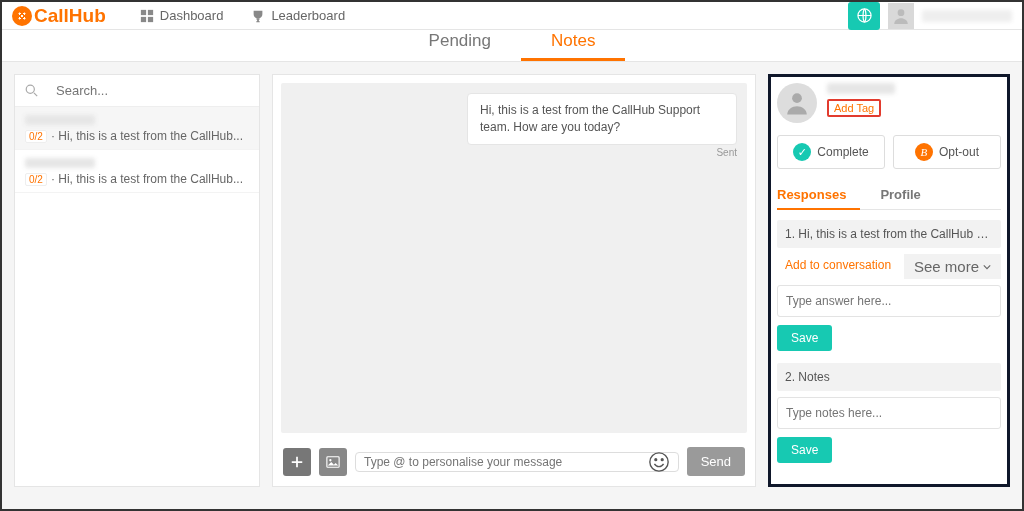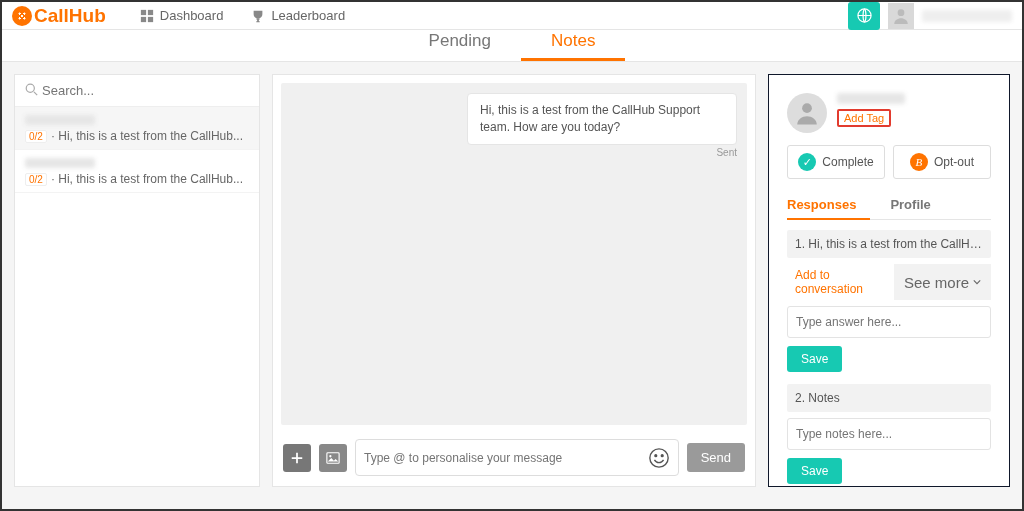--- a/index.html
+++ b/index.html
@@ -21,43 +21,43 @@
 .user-silhouette { width: 26px; height: 26px; background: #d9d9d9; display: flex; align-items: center; justify-content: center; }
 .user-silhouette svg { width: 18px; height: 18px; fill: #bbb; }
 .user-blur { width: 90px; height: 12px; background: #eee; border-radius: 2px; filter: blur(2px); }
 
 .tabbar { background: #fff; height: 32px; display: flex; align-items: flex-end; justify-content: center; border-bottom: 1px solid #e5e5e5; }
 .tab { padding: 8px 30px 7px; font-size: 17px; color: #777; cursor: pointer; border-bottom: 3px solid transparent; }
 .tab.active { color: #ff7300; border-bottom-color: #ff7300; }
 
 .main { display: flex; gap: 12px; padding: 12px; height: calc(100% - 70px); }
 .left { width: 246px; background: #fff; border: 1px solid #e5e5e5; display: flex; flex-direction: column; }
-.search-row { display: flex; gap: 4px; padding: 8px 10px; border-bottom: 1px solid #eee; color: #aaa; }
+.search-row { display: flex; align-items: center; gap: 18px; padding: 8px 10px; border-bottom: 1px solid #eee; color: #aaa; }
 .search-row input { border: none; outline: none; flex: 1; font-size: 13px; color: #555; }
 .conv-item { padding: 8px 10px 6px; border-bottom: 1px solid #f3f3f3; cursor: pointer; }
 .conv-item.active { background: #f6f6f6; }
 .conv-name-blur { width: 70px; height: 10px; background: #e6e6e6; border-radius: 2px; filter: blur(2px); margin-bottom: 4px; }
 .conv-preview { font-size: 12px; color: #666; }
 .badge { font-size: 10px; color: #ff7300; background: #fff; border: 1px solid #eee; border-radius: 2px; padding: 0 3px; margin-right: 4px; }
 
 .center { flex: 1; background: #fff; border: 1px solid #e5e5e5; display: flex; flex-direction: column; }
 .chat-area { flex: 1; background: #f0f0f0; margin: 8px; border-radius: 2px; position: relative; padding: 10px; }
 .bubble { background: #fff; border: 1px solid #e5e5e5; border-radius: 4px; padding: 8px 12px; width: 270px; margin-left: auto; font-size: 12px; color: #555; line-height: 1.4; }
 .sent-label { text-align: right; font-size: 10px; color: #999; margin-top: 2px; }
 .compose { display: flex; align-items: center; gap: 8px; padding: 6px 10px 10px; }
 .icon-btn { width: 28px; height: 28px; background: #777; border-radius: 3px; display: flex; align-items: center; justify-content: center; cursor: pointer; }
 .icon-btn svg { width: 14px; height: 14px; fill: #fff; }
 .icon-btn.light { background: #888; }
-.msg-input-wrap { flex: 1; border: 1px solid #ddd; border-radius: 4px; display: flex; align-items: center; padding: 4px 8px; height: 37px; }
+.msg-input-wrap { flex: 1; border: 1px solid #ddd; border-radius: 4px; display: flex; align-items: center; padding: 4px 8px; height: 20px; }
 .msg-input-wrap input { border: none; outline: none; flex: 1; font-size: 12px; color: #555; }
 .emoji { width: 22px; height: 22px; cursor: pointer; }
 .emoji svg { width: 22px; height: 22px; fill: none; stroke: #555; stroke-width: 1.5; }
 .send-btn { background: #9a9a9a; color: #fff; border: none; border-radius: 3px; padding: 7px 14px; font-size: 13px; cursor: pointer; }
 
-.right { width: 242px; background: #fff; border: 1px solid #0f172a; padding: 18px; overflow-y: auto; }
+.right { width: 242px; background: #fff; border: 3px solid #0f172a; padding: 6px; overflow-y: auto; }
 .contact-row { display: flex; gap: 10px; align-items: flex-start; }
 .avatar { width: 40px; height: 40px; border-radius: 50%; background: #ddd; display: flex; align-items: center; justify-content: center; }
 .avatar svg { width: 26px; height: 26px; fill: #aaa; }
 .contact-name-blur { width: 68px; height: 11px; background: #e6e6e6; filter: blur(2px); border-radius: 2px; margin-bottom: 5px; }
 .add-tag { display: inline-block; border: 2px solid #e23b2e; color: #ff7300; font-size: 11px; padding: 1px 5px; border-radius: 2px; cursor: pointer; }
 .action-row { display: flex; gap: 8px; margin: 12px 0; }
 .action-btn { flex: 1; border: 1px solid #ddd; border-radius: 3px; background: #fff; padding: 7px 4px; font-size: 12px; color: #555; display: flex; align-items: center; justify-content: center; gap: 6px; cursor: pointer; }
 .circ { width: 18px; height: 18px; border-radius: 50%; display: flex; align-items: center; justify-content: center; font-size: 11px; color: #fff; }
 .circ.green { background: #17c9b2; }
 .circ.orange { background: #ff7300; font-style: italic; font-family: serif; }

